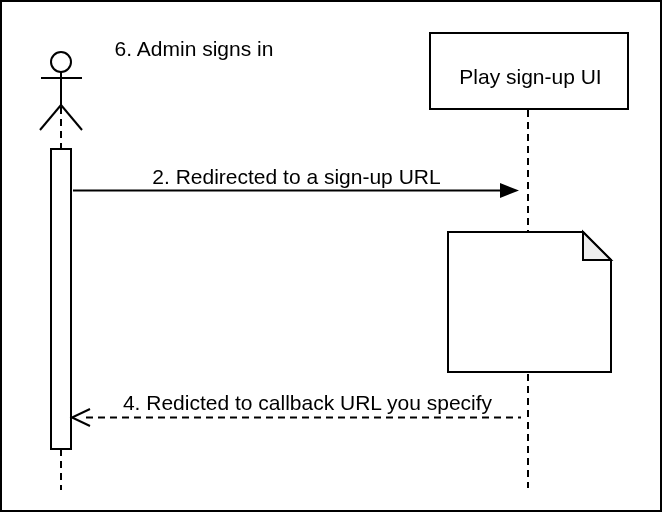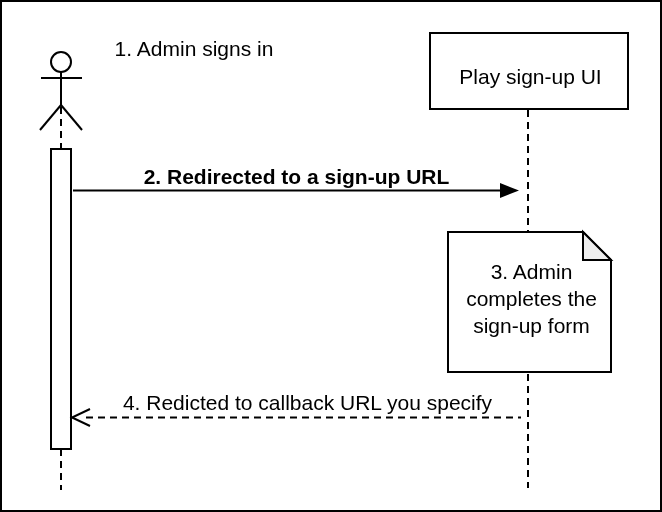--- a/index.html
+++ b/index.html
@@ -54,23 +54,22 @@
     <line x1="73" y1="190.5" x2="503" y2="190.5" stroke="#000000" stroke-width="2"></line>
     <path d="M519,190.5 L500,183 L500,198 Z" fill="#000000" stroke="none"></path>
 
     <path d="M448,232 L583,232 L611,260 L611,372 L448,372 Z" fill="#ffffff" stroke="#000000" stroke-width="2" stroke-linejoin="miter"></path>
     <path d="M583,232 L583,260 L611,260 Z" fill="#eeeeee" stroke="#000000" stroke-width="2" stroke-linejoin="miter"></path>
 
     <line x1="86" y1="417.5" x2="521" y2="417.5" stroke="#000000" stroke-width="2" stroke-dasharray="7,5"></line>
     <path d="M90,409 L72,417.5 L90,426" fill="none" stroke="#000000" stroke-width="2"></path>
   </svg>
 
-  <div class="lbl" style="left:42px; top:33px; width:300px;"><span>1. Admin signs in</span><br></div>
+  <div class="lbl" style="left:42px; top:33px; width:300px;"><span>6. Admin signs in</span><br></div>
 
   <div class="lbl" style="left:429px; top:61px; width:199px;">Play sign-up UI</div>
 
-  <div class="lbl" style="left:72px; top:161px; width:445px;font-weight:bold;">2. Redirected to a sign-up URL</div>
+  <div class="lbl" style="left:72px; top:161px; width:445px;">2. Redirected to a sign-up URL</div>
 
-  <div class="lbl" style="left:446px; top:256px; width:167px;"><span>3. Admin</span><br><span>completes the</span><br><span>sign-up form</span></div>
 
   <div class="lbl" style="left:84px; top:387px; width:443px;">4. Redicted to callback URL you specify</div>
 
 </div>
 
 </body></html>

